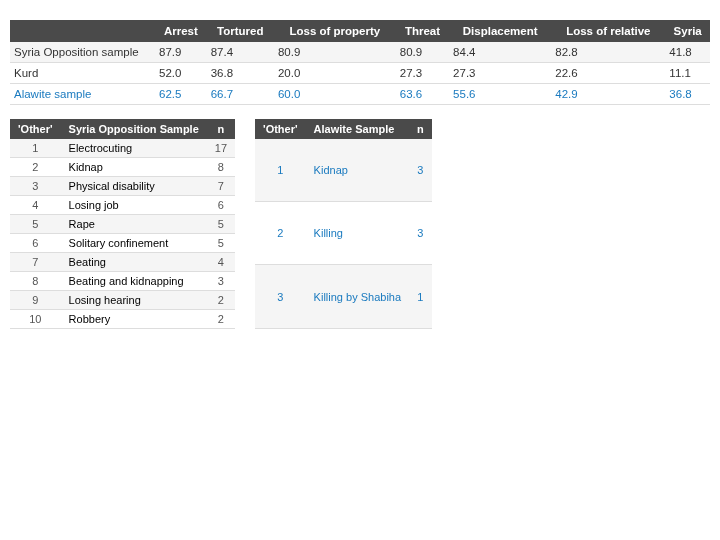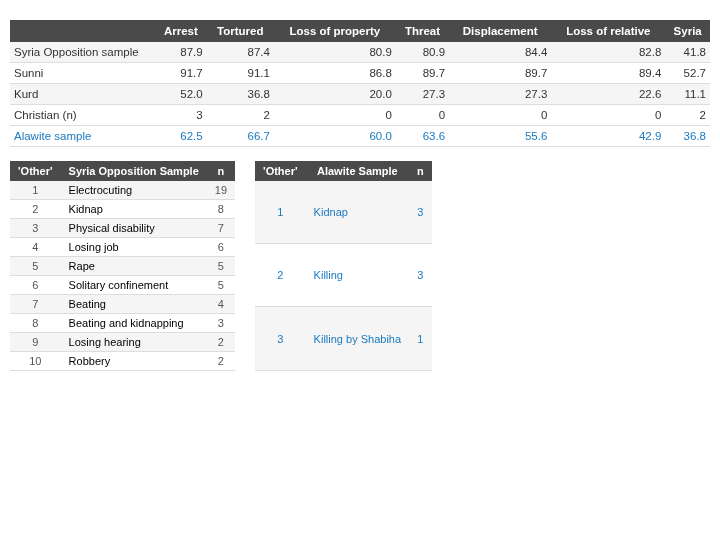--- a/index.html
+++ b/index.html
@@ -33,21 +33,21 @@
       color: #fff;
       padding: 5px 4px;
       font-weight: bold;
     }
     table.main-table th:first-child {
       text-align: left;
       width: 145px;
     }
     table.main-table td {
       padding: 4px 4px;
-      text-align: right;
+      text-align: left;
       border-bottom: 1px solid #ddd;
       color: #333;
     }
     table.main-table td:first-child {
       text-align: left;
     }
     table.main-table tr:nth-child(odd) td {
       background: #f5f5f5;
     }
     table.main-table tr:nth-child(even) td {
@@ -62,21 +62,21 @@
       gap: 20px;
     }
     table.sub-table {
       border-collapse: collapse;
       font-size: 11px;
     }
     table.sub-table th {
       background: #4a4a4a;
       color: #fff;
       padding: 4px 8px;
-      text-align: center;
+      text-align: left;
     }
     table.sub-table th.center {
       text-align: center;
     }
     table.sub-table td {
       padding: 3px 8px;
       border-bottom: 1px solid #ddd;
     }
     table.sub-table td.num {
       text-align: center;
@@ -120,48 +120,28 @@
         <td>Syria Opposition sample</td>
         <td>87.9</td>
         <td>87.4</td>
         <td>80.9</td>
         <td>80.9</td>
         <td>84.4</td>
         <td>82.8</td>
         <td>41.8</td>
       </tr>
       <tr>
-        <td>Sunni</td>
-        <td>91.7</td>
-        <td>91.1</td>
-        <td>86.8</td>
-        <td>89.7</td>
-        <td>89.7</td>
-        <td>89.4</td>
-        <td>52.7</td>
-      </tr>
-      <tr>
         <td>Kurd</td>
         <td>52.0</td>
         <td>36.8</td>
         <td>20.0</td>
         <td>27.3</td>
         <td>27.3</td>
         <td>22.6</td>
         <td>11.1</td>
-      </tr>
-      <tr>
-        <td>Christian (n)</td>
-        <td>3</td>
-        <td>2</td>
-        <td>0</td>
-        <td>0</td>
-        <td>0</td>
-        <td>0</td>
-        <td>2</td>
       </tr>
       <tr class="alawite-row">
         <td>Alawite sample</td>
         <td>62.5</td>
         <td>66.7</td>
         <td>60.0</td>
         <td>63.6</td>
         <td>55.6</td>
         <td>42.9</td>
         <td>36.8</td>
@@ -175,21 +155,21 @@
         <tr>
           <th>'Other'</th>
           <th>Syria Opposition Sample</th>
           <th class="center">n</th>
         </tr>
       </thead>
     <tbody>
         <tr>
           <td class="num">1</td>
           <td>Electrocuting</td>
-          <td class="num">19</td>
+          <td class="num">17</td>
         </tr>
         <tr>
           <td class="num">2</td>
           <td>Kidnap</td>
           <td class="num">8</td>
         </tr>
         <tr>
           <td class="num">3</td>
           <td>Physical disability</td>
           <td class="num">7</td>

